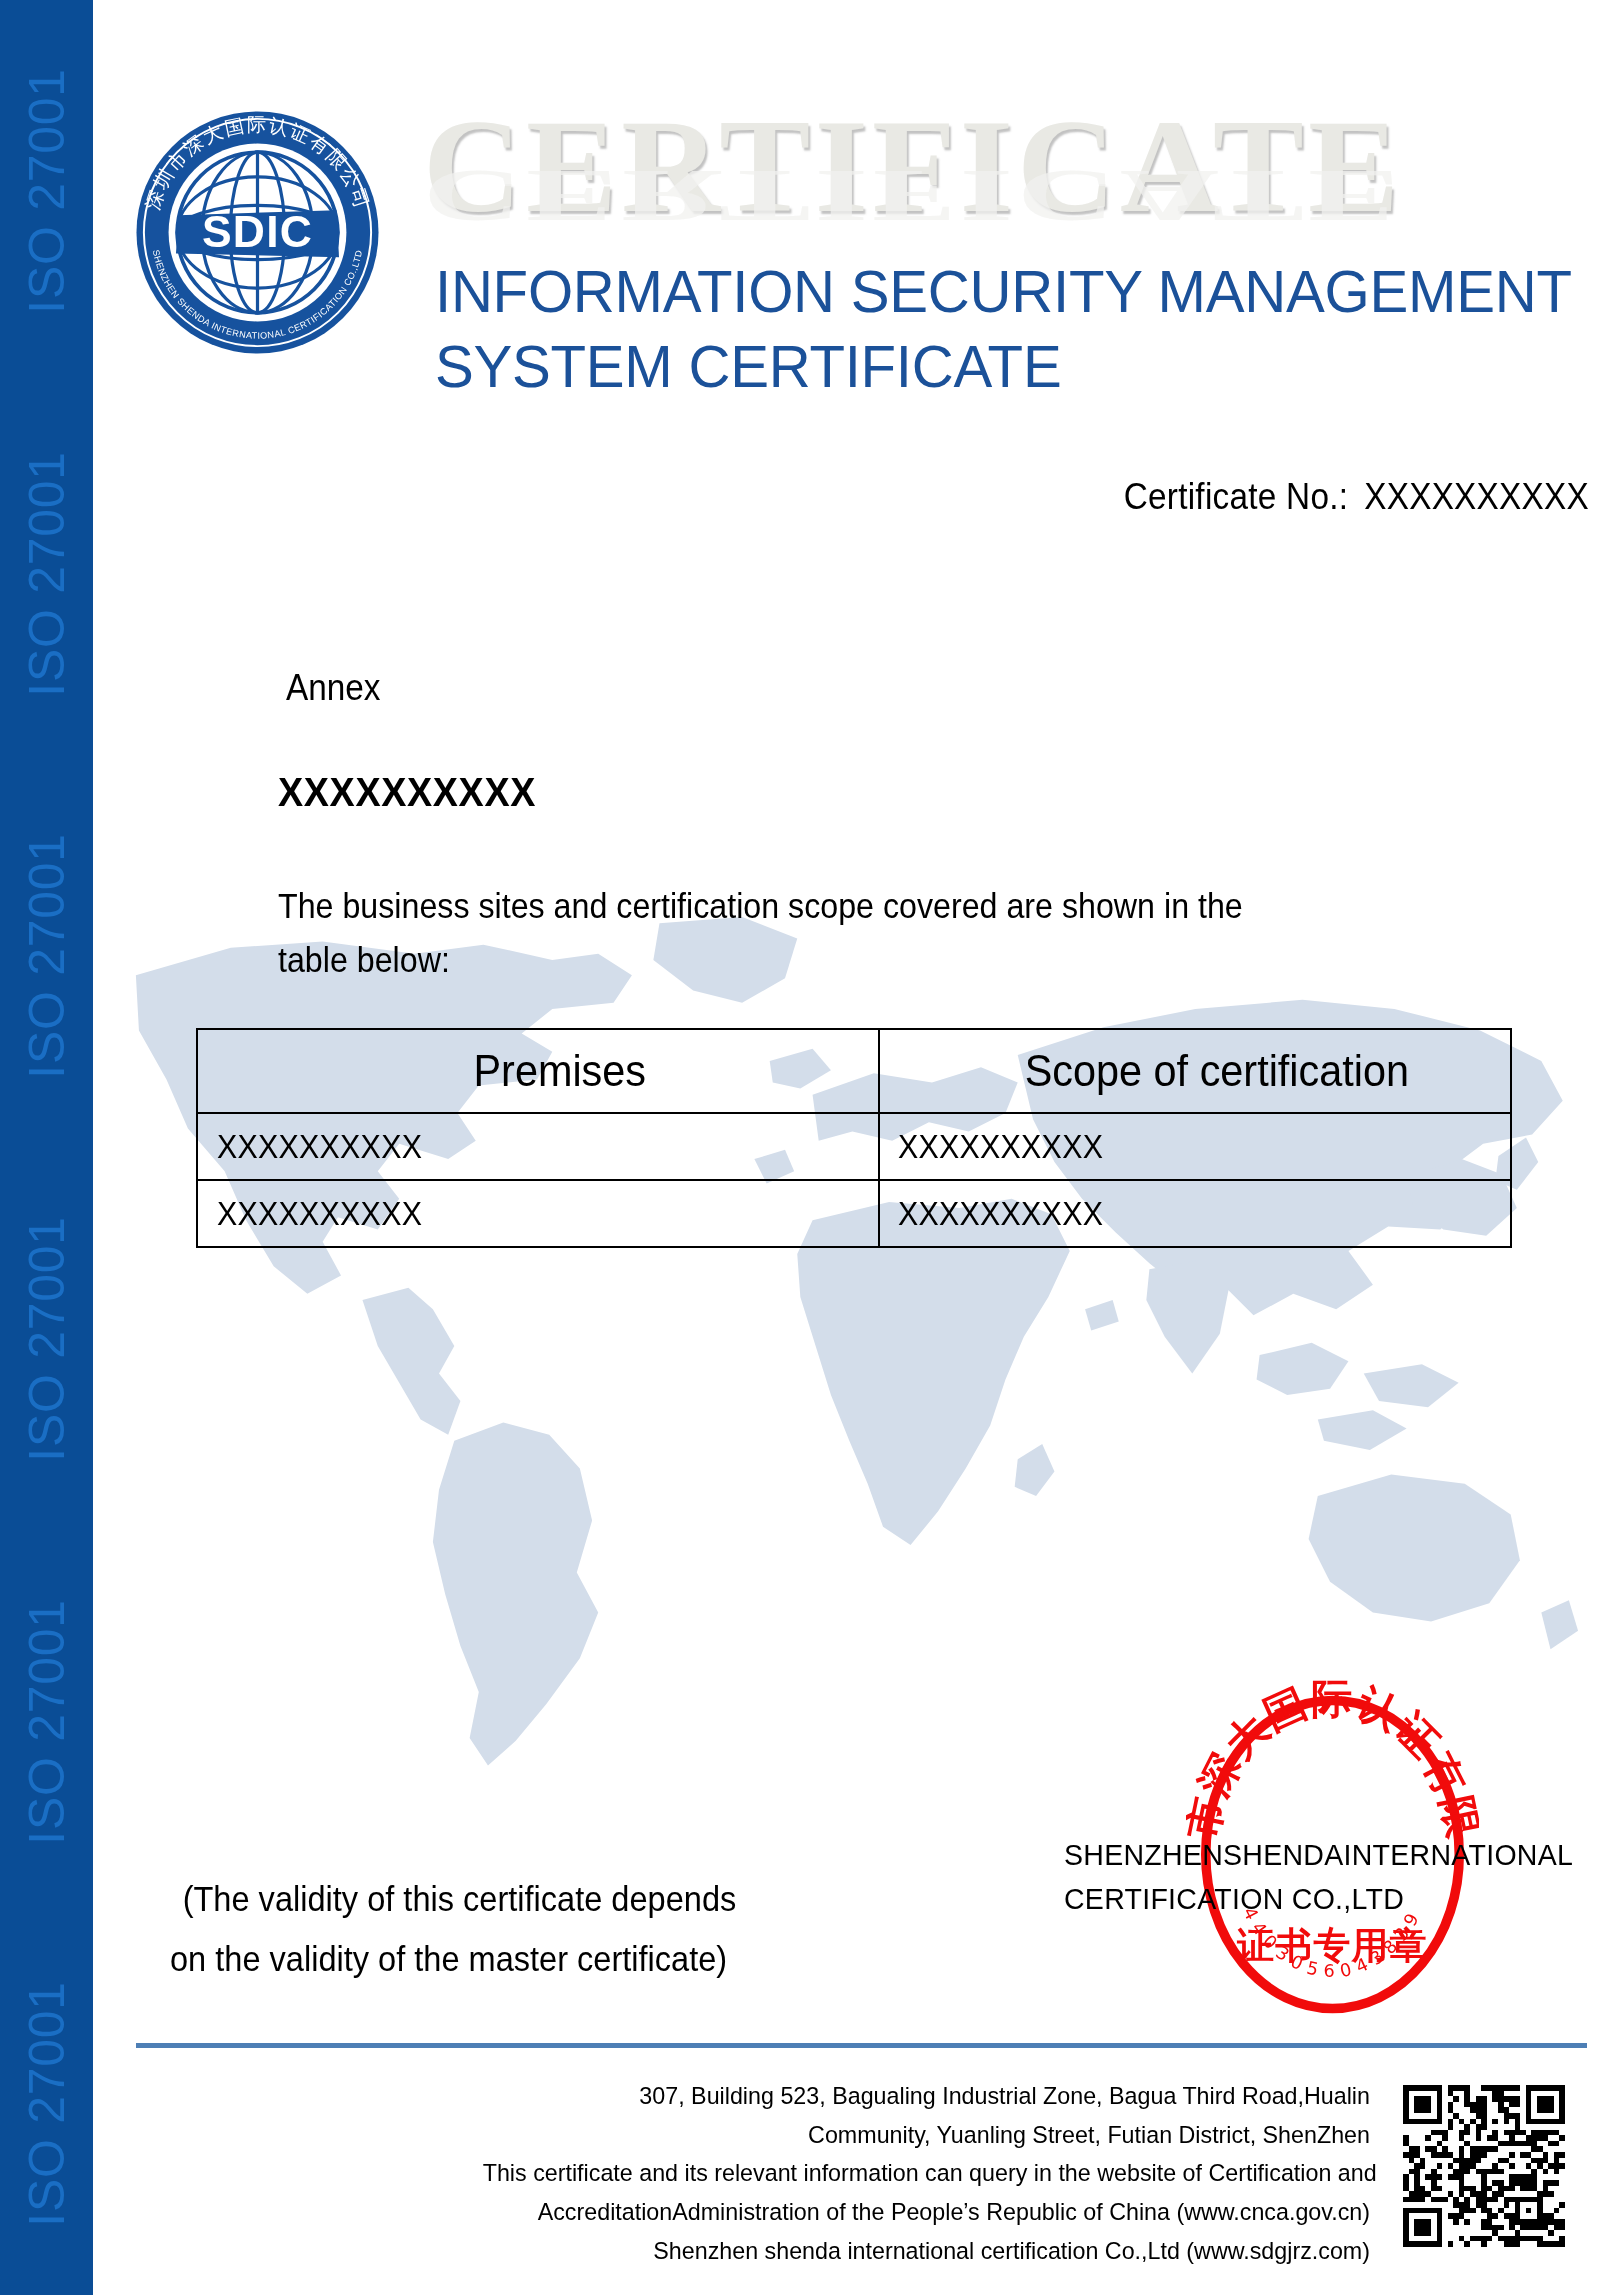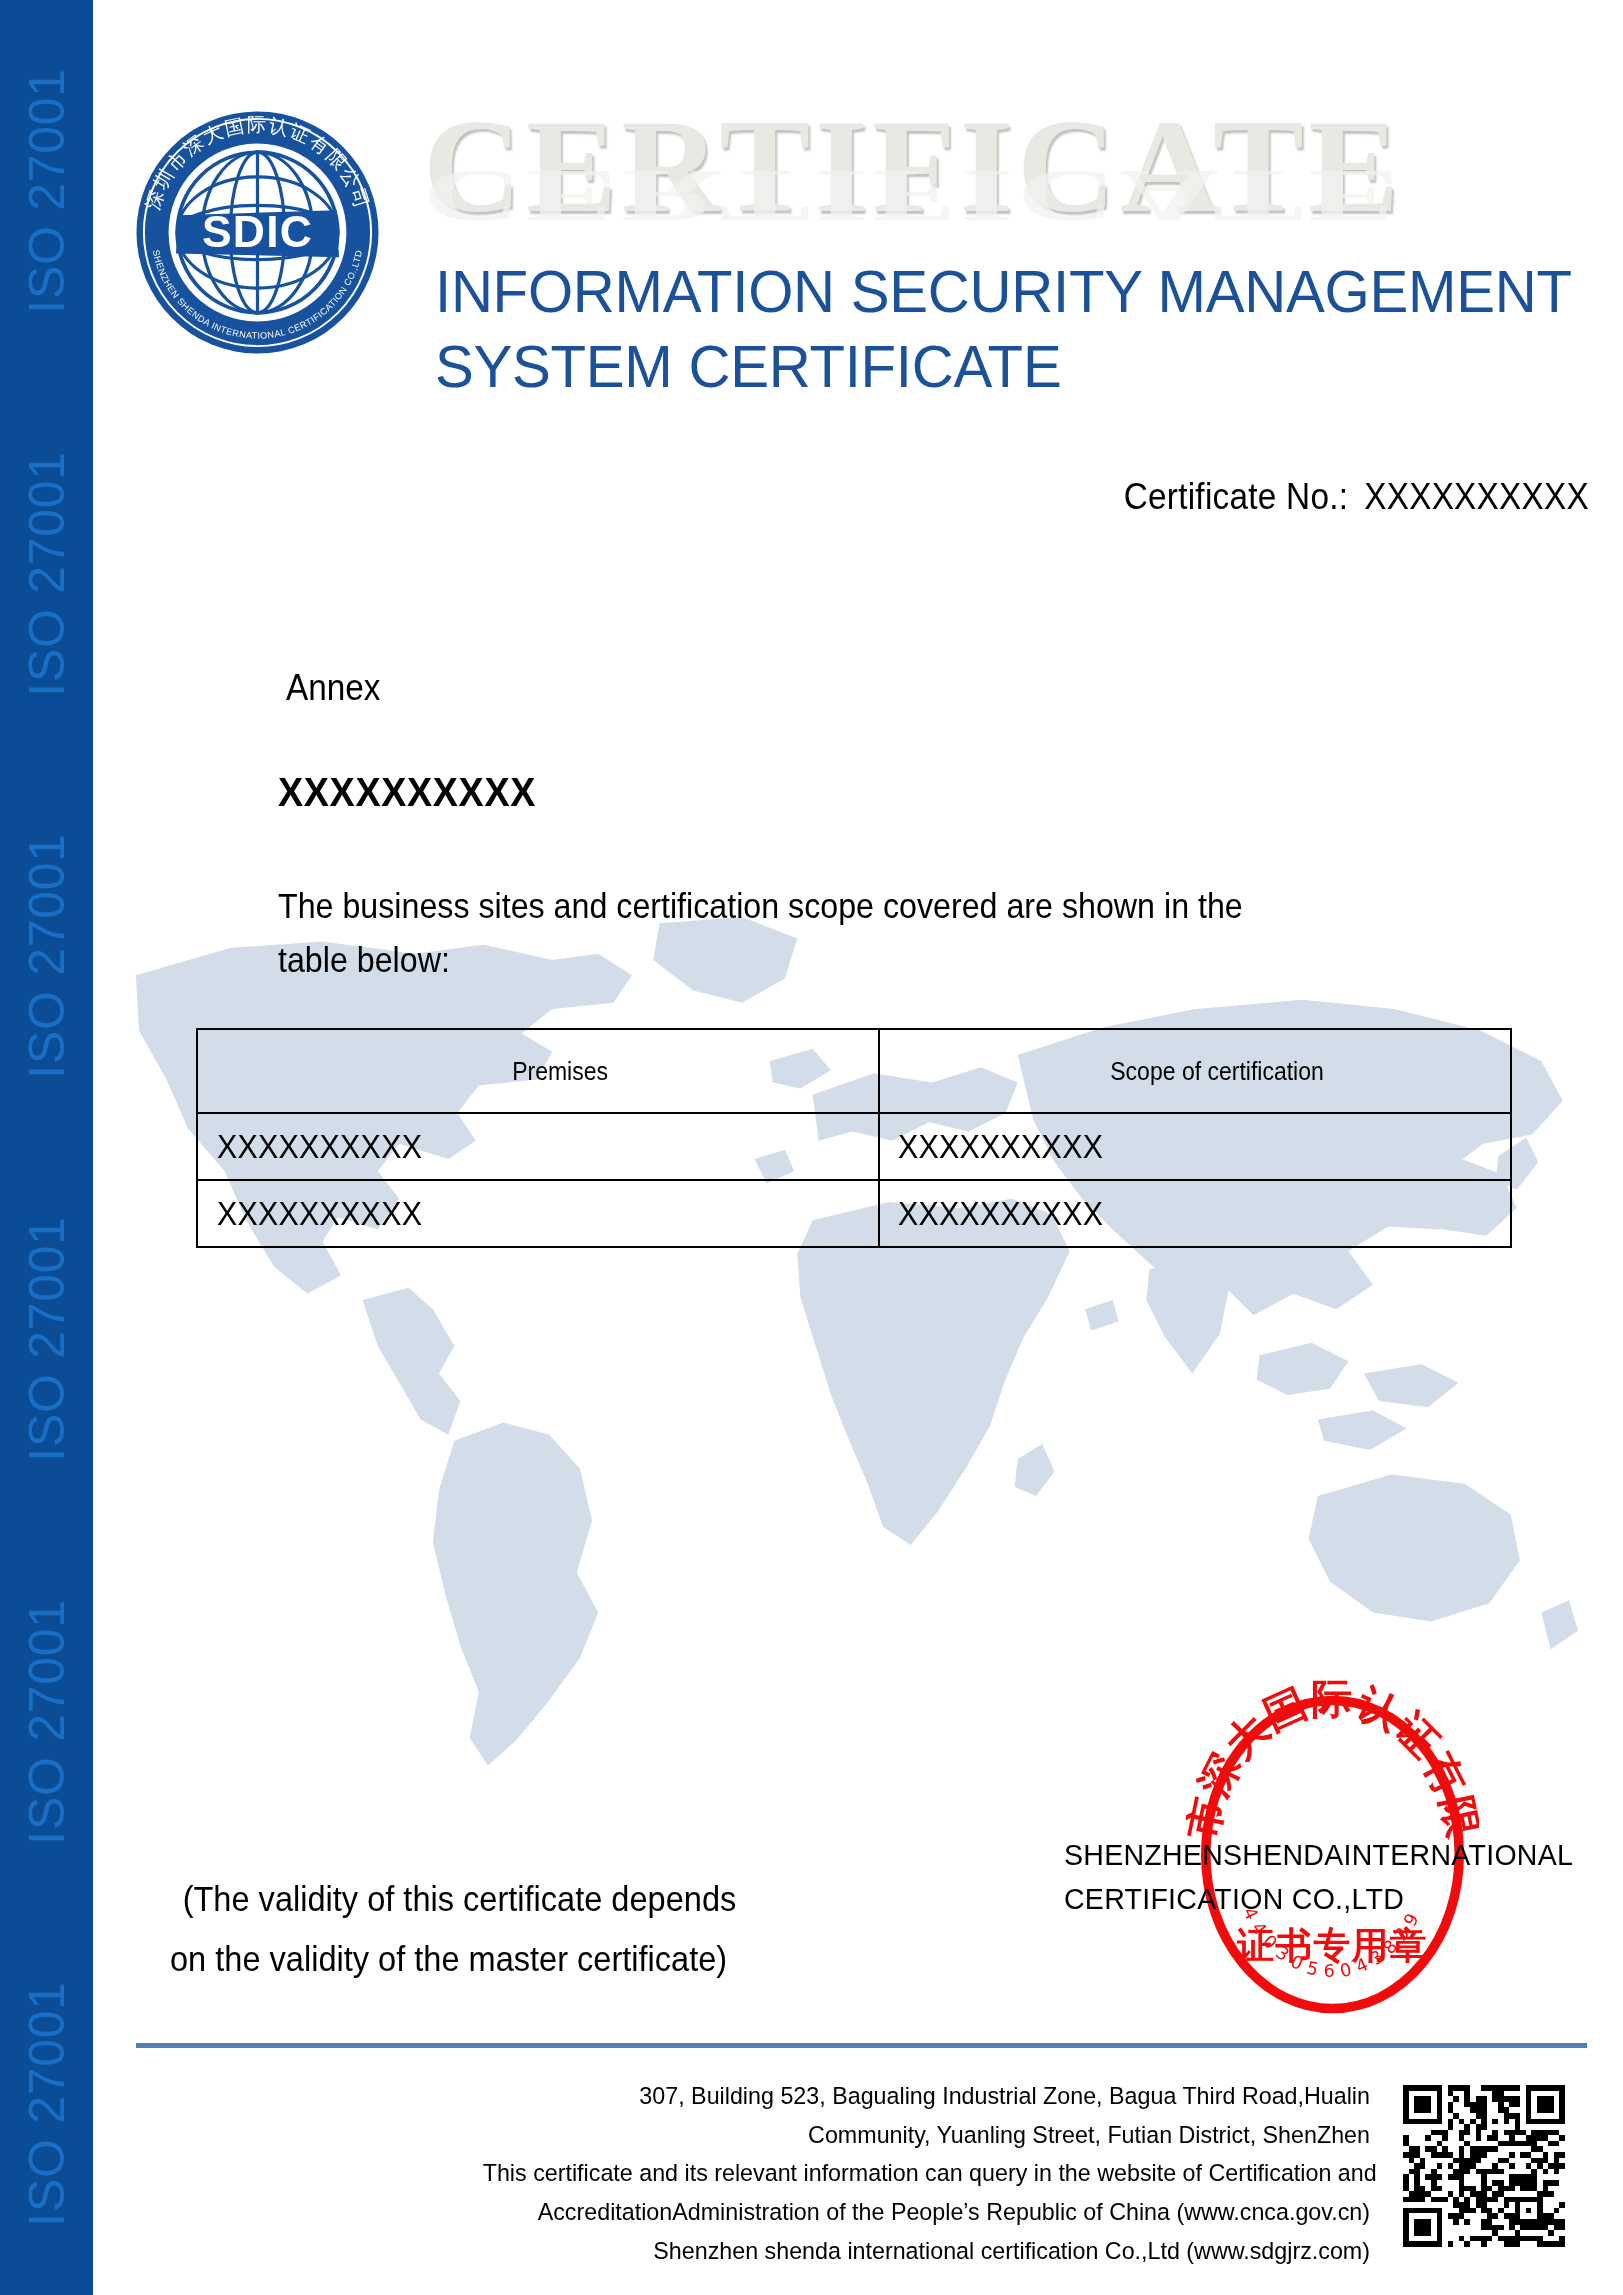--- a/index.html
+++ b/index.html
@@ -175,21 +175,21 @@
     table-layout: fixed;
     background: transparent;
   }
   .scope-table td, .scope-table th {
     border: 2.7px solid #000;
     padding: 0;
     background: transparent;
   }
   .scope-table th {
     height: 82px;
-    font-size: 25px;
+    font-size: 45px;
     font-weight: 400;
     text-align: center;
     vertical-align: middle;
     color: #000;
     padding-left: 44px;
   }
   .scope-table th span,
   .scope-table td span {
     display: inline-block;
     transform: scaleX(0.92);

